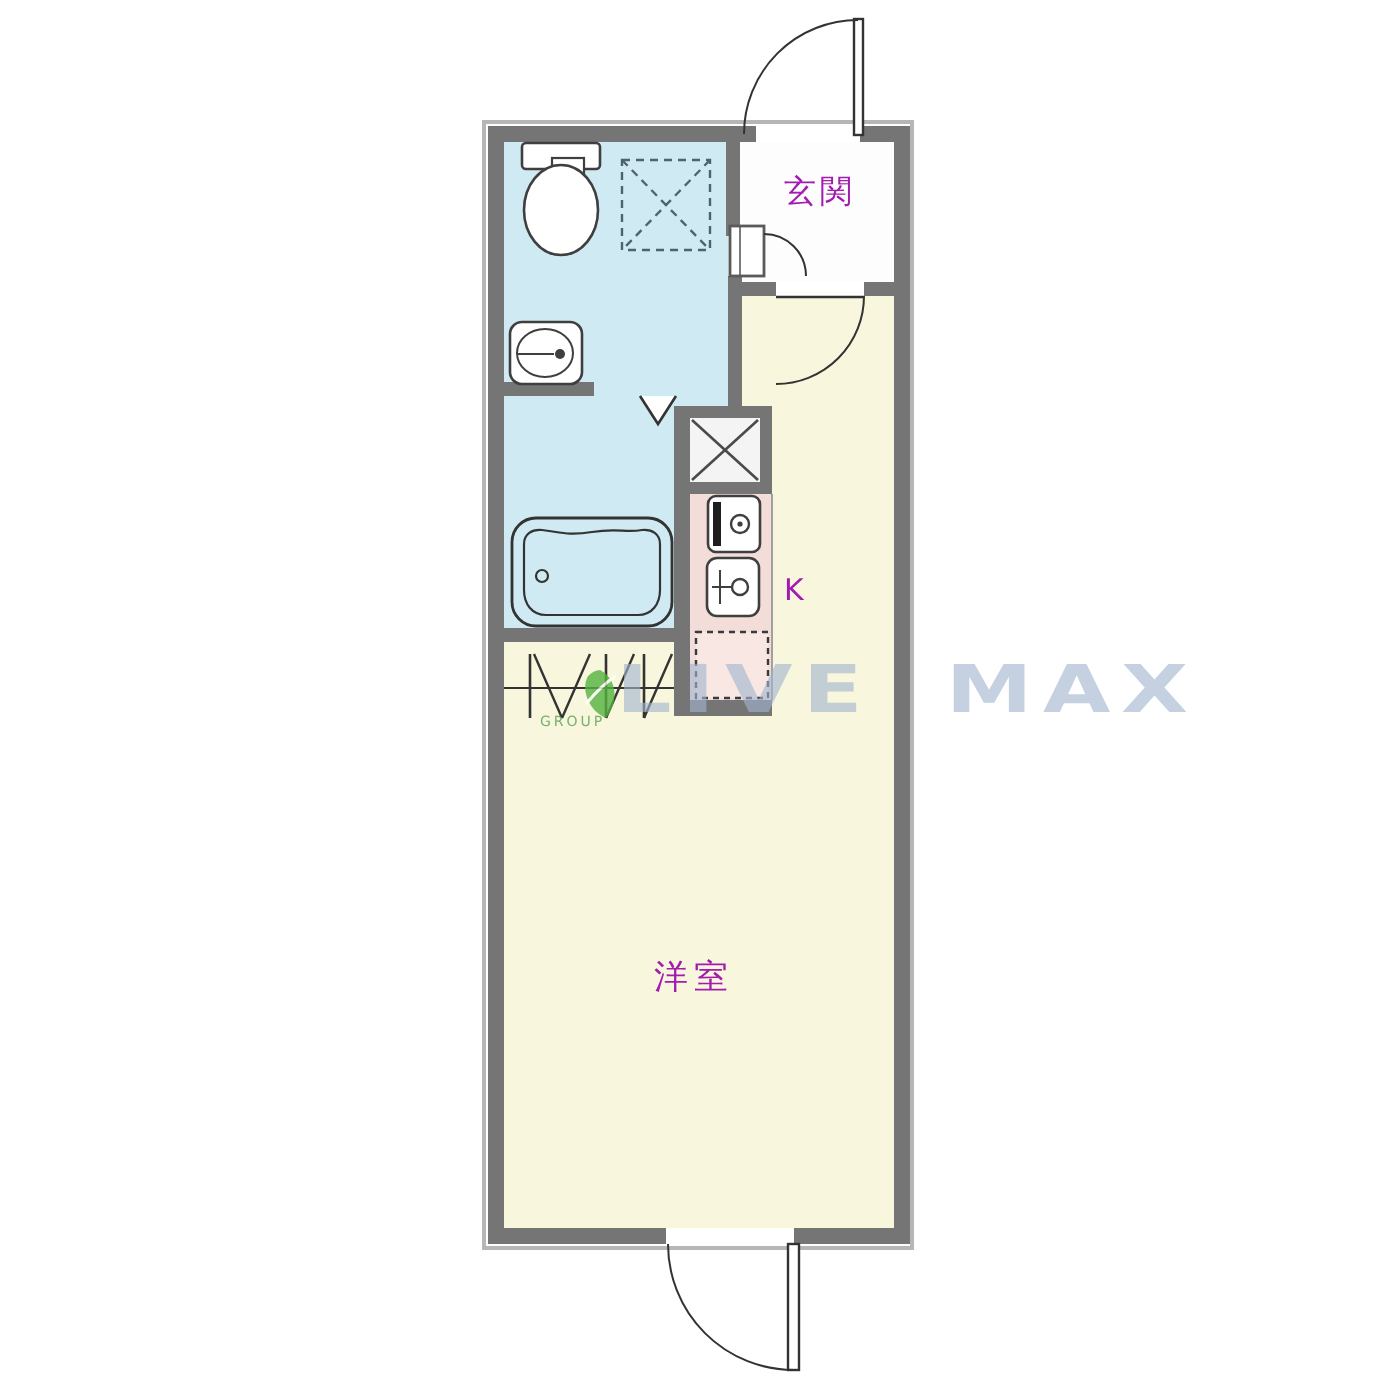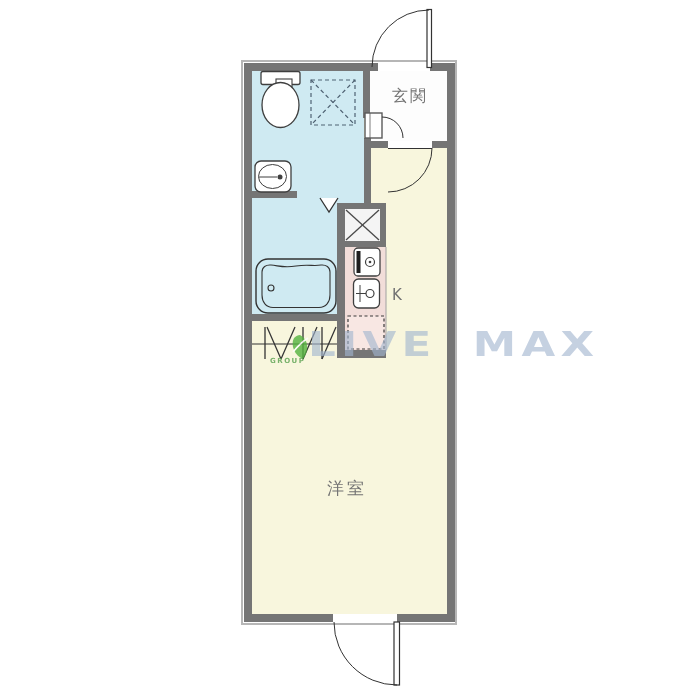--- a/index.html
+++ b/index.html
@@ -1,33 +1,33 @@
 <!DOCTYPE html>
 <html><head>
 <meta charset="utf-8">
 <style>
   html,body { margin:0; padding:0; background:#ffffff; }
   .stage {
     position:relative; width:700px; height:700px; background:#ffffff;
     font-family:"DejaVu Sans","Liberation Sans",sans-serif; overflow:hidden;
   }
   .plan { position:absolute; left:0; top:0; }
-  .room-label { position:absolute; color:#737373; white-space:nowrap;text-align:right; }
+  .room-label { position:absolute; color:#a21caf; white-space:nowrap;text-align:right; }
   .lbl-entrance { left:392px; top:86px;  font-size:16px; letter-spacing:2px; }
   .lbl-k       { left:392px; top:286px; font-size:15px; }
   .lbl-room    { left:327px; top:477px; font-size:17px; letter-spacing:3px; }
   .wm-brand {
     position:absolute; left:308px; top:325px;
     font-size:33px; font-weight:bold; letter-spacing:4px; word-spacing:12px;
     color:rgba(162,180,206,0.62); white-space:nowrap;
     transform:scaleX(1.32); transform-origin:left top;
   }
   .wm-group {
     position:absolute; left:270px; top:357px;
-    font-size:7px; font-weight:bold; letter-spacing:1.5px;
+    font-size:7px; font-weight:normal; letter-spacing:1.5px;
     color:rgba(96,164,86,0.85); white-space:nowrap;
   }
   .wm-logo { position:absolute; left:289px; top:334px; opacity:0.8; }
 </style>
 </head>
 <body>
 
 <div class="stage">
 
   <svg class="plan" width="700" height="700" viewBox="0 0 700 700">

